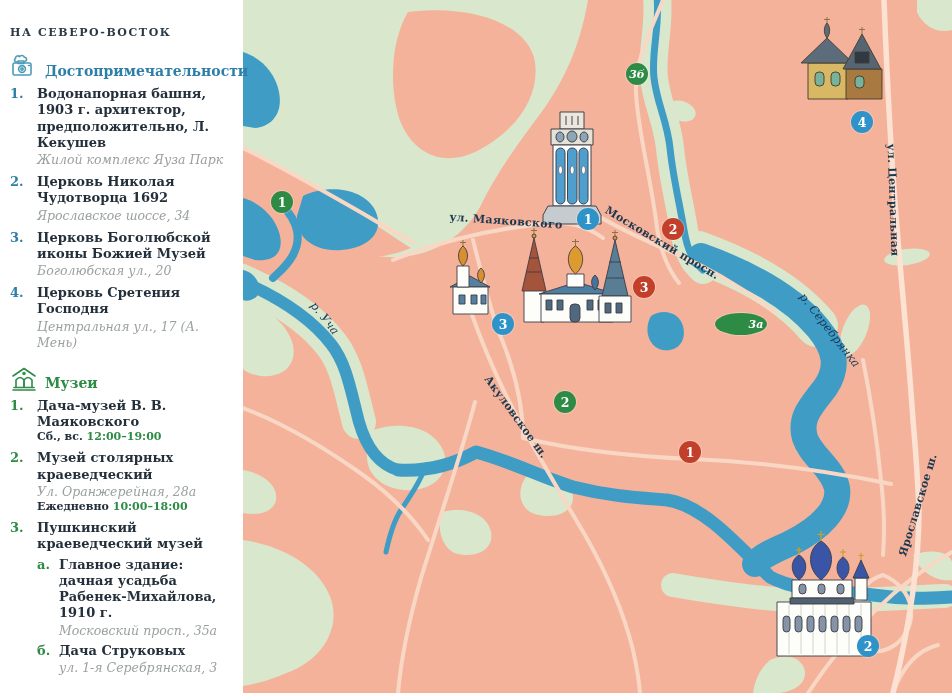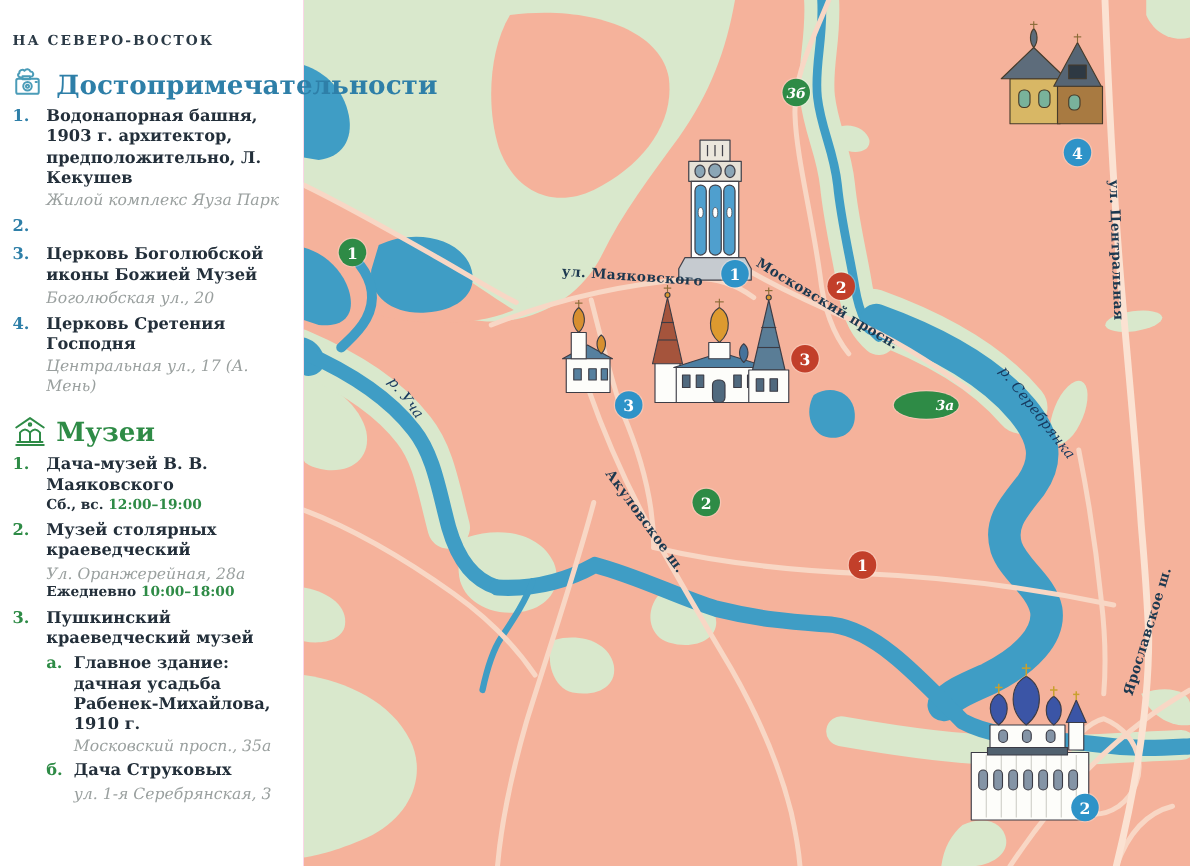--- a/index.html
+++ b/index.html
@@ -1,24 +1,24 @@
 <!DOCTYPE html>
 <html><head>
 <meta charset="utf-8">
 <style>
   html,body{margin:0;padding:0;background:#e8e8e8;}
-  .page{position:relative;width:952px;height:693px;background:#ec4899;overflow:hidden;
+  .page{position:relative;width:952px;height:693px;background:#fdba74;overflow:hidden;
         font-family:"DejaVu Serif", "Liberation Serif", serif;}
   
   .sidebar{position:absolute;left:0;top:0;width:243px;height:693px;background:#ffffff;
            box-sizing:border-box;padding:26px 14px 0 10px;z-index:5;}
   .kicker{font-size:11px;font-weight:700;letter-spacing:1.6px;color:#2b3a46;}
   .section-head{display:flex;align-items:flex-end;gap:7px;margin:15px 0 5px 0;}
   .section-head .icon{flex:none;width:28px;height:26px;display:flex;align-items:center;justify-content:center;}
-  .section-title{font-size:21px;font-weight:700;line-height:1;padding-bottom:2px;}
+  .section-title{font-size:14px;font-weight:700;line-height:1;padding-bottom:2px;}
   .item{display:flex;margin:6px 0;}
   .item-num{width:27px;flex:none;font-weight:700;font-size:13px;line-height:1.25;}
   .item-body{flex:1;min-width:0;}
   .item-title{font-size:13px;font-weight:700;color:#232f3a;line-height:1.25;}
   .item-note{font-size:12.5px;font-style:italic;color:#9aa09f;line-height:1.28;margin-top:1px;}
   .item-hours{font-size:11px;font-weight:700;color:#232f3a;line-height:1.3;}
   .hours-time{color:#2e8b46;}
   .subitems{margin-top:3px;}
   .subitem{display:flex;margin:4px 0;}
   .subitem .item-num{width:22px;}
@@ -58,20 +58,24 @@
           </div>
           <div class="item">
             <span class="item-num" style="color: rgb(46, 127, 168);">1.</span>
             <div class="item-body">
               <div class="item-title">Водонапорная башня, 1903 г. архитектор, предположительно, Л. Кекушев</div>
               <div class="item-note">Жилой комплекс Яуза Парк</div>
             </div>
           </div>
           <div class="item">
             <span class="item-num" style="color: rgb(46, 127, 168);">2.</span>
+            <div class="item-body">
+              <div class="item-title">Церковь Николая Чудотворца 1692</div>
+              <div class="item-note">Ярославское шоссе, 34</div>
+            </div>
           </div>
           <div class="item">
             <span class="item-num" style="color: rgb(46, 127, 168);">3.</span>
             <div class="item-body">
               <div class="item-title">Церковь Боголюбской иконы Божией Музей</div>
               <div class="item-note">Боголюбская ул., 20</div>
             </div>
           </div>
           <div class="item">
             <span class="item-num" style="color: rgb(46, 127, 168);">4.</span>

